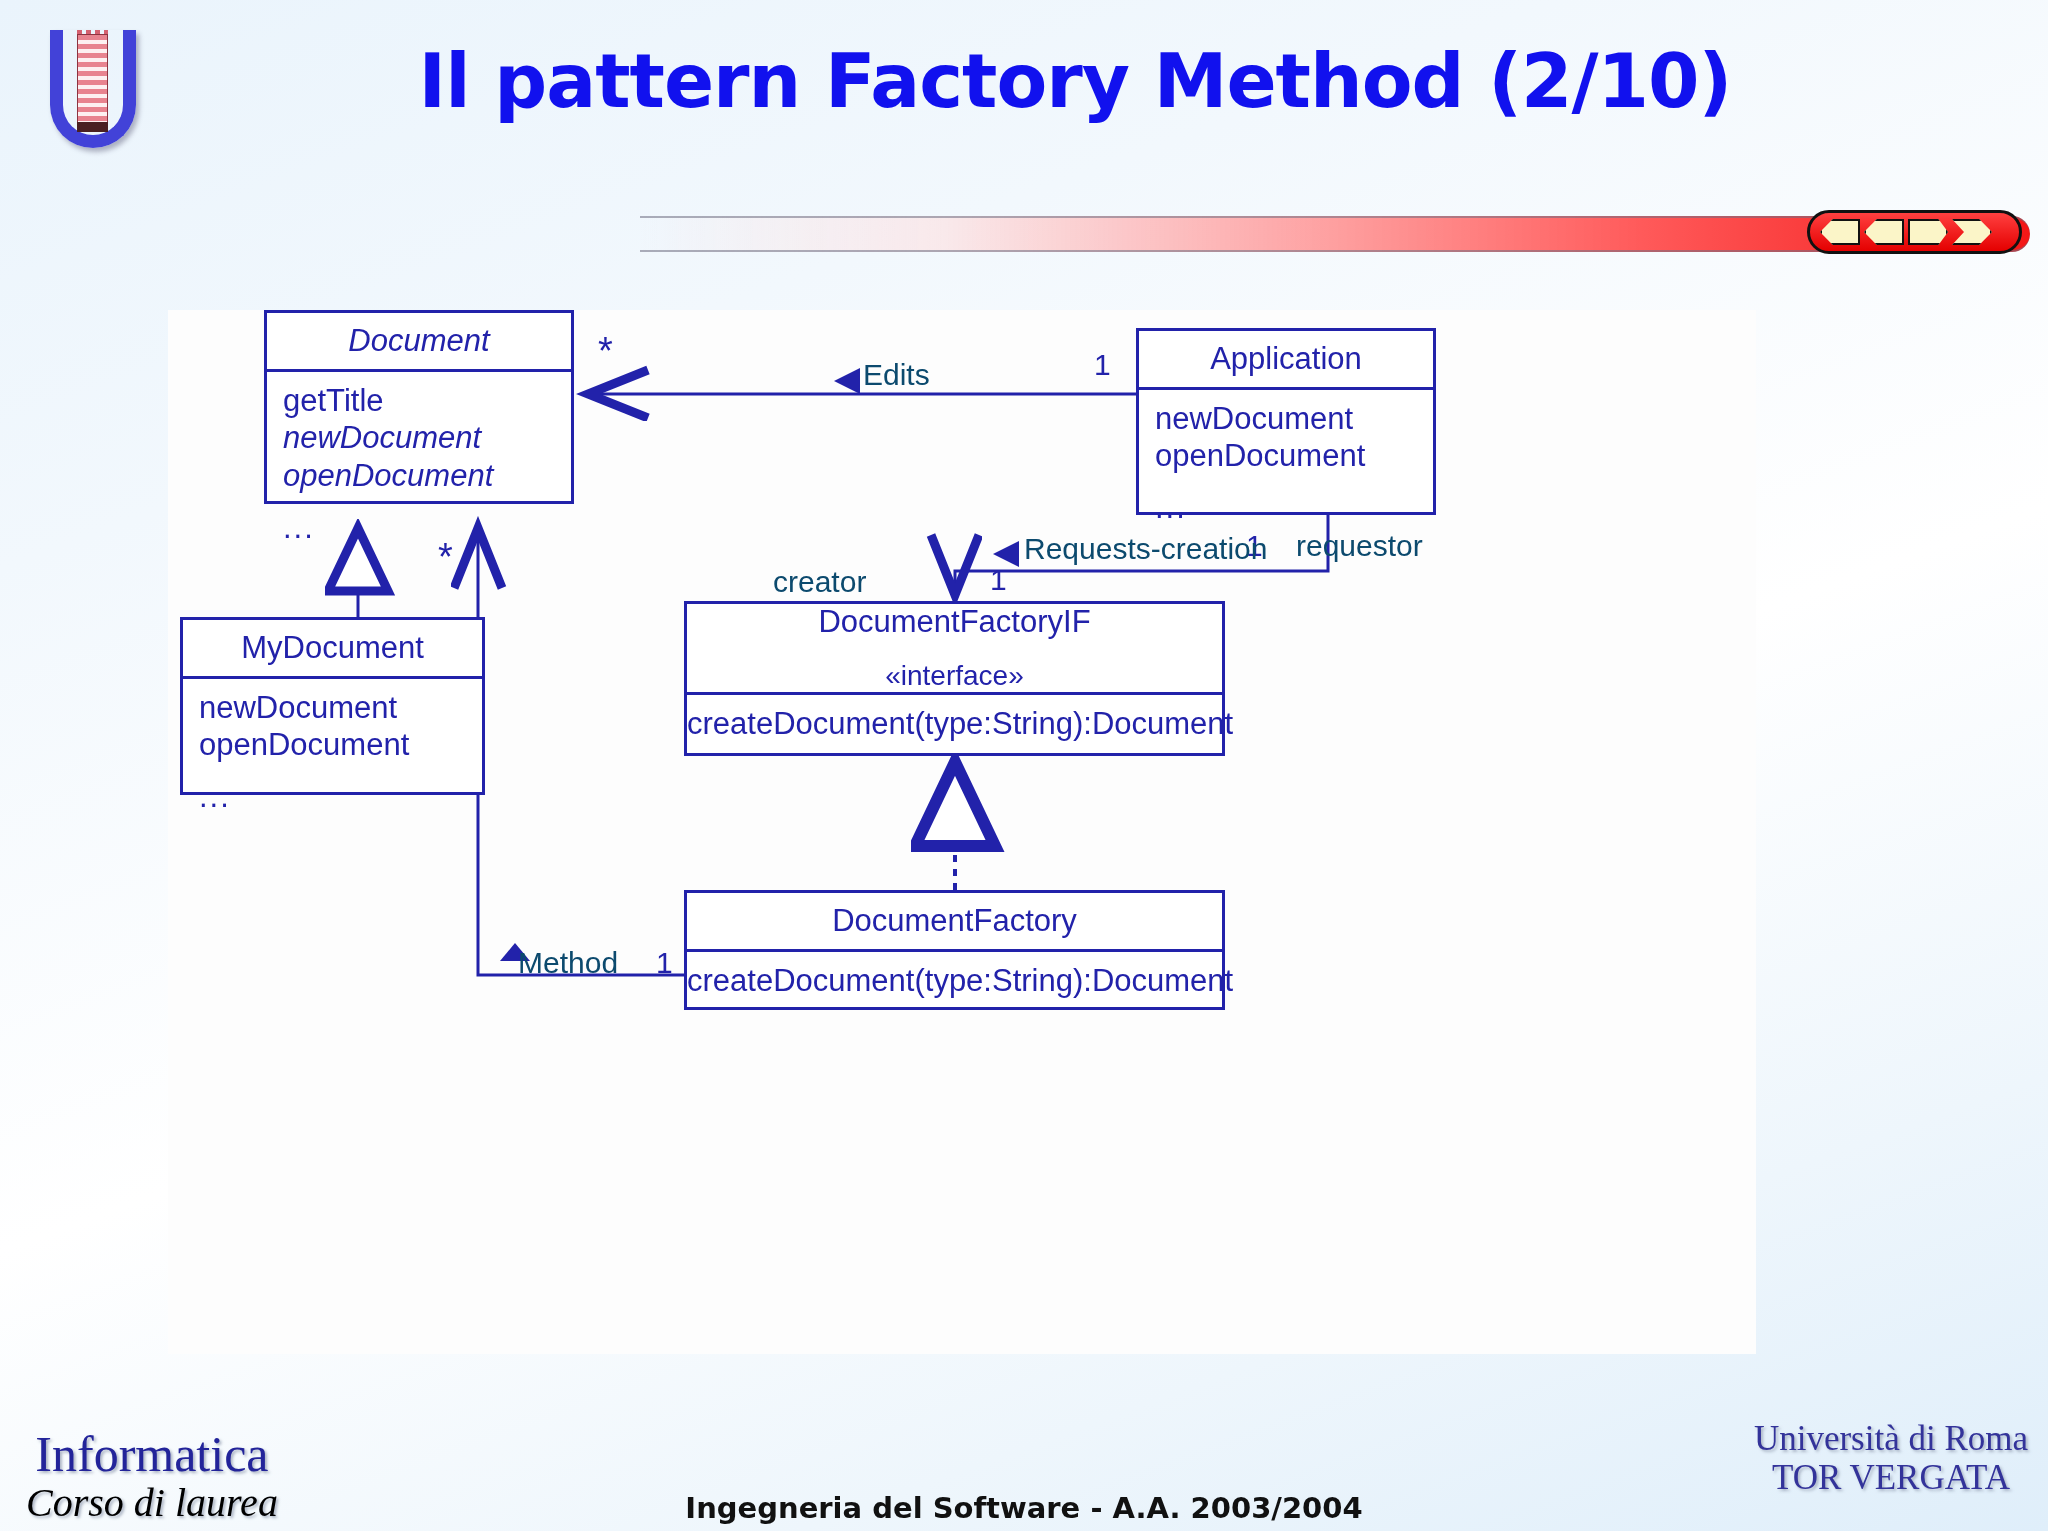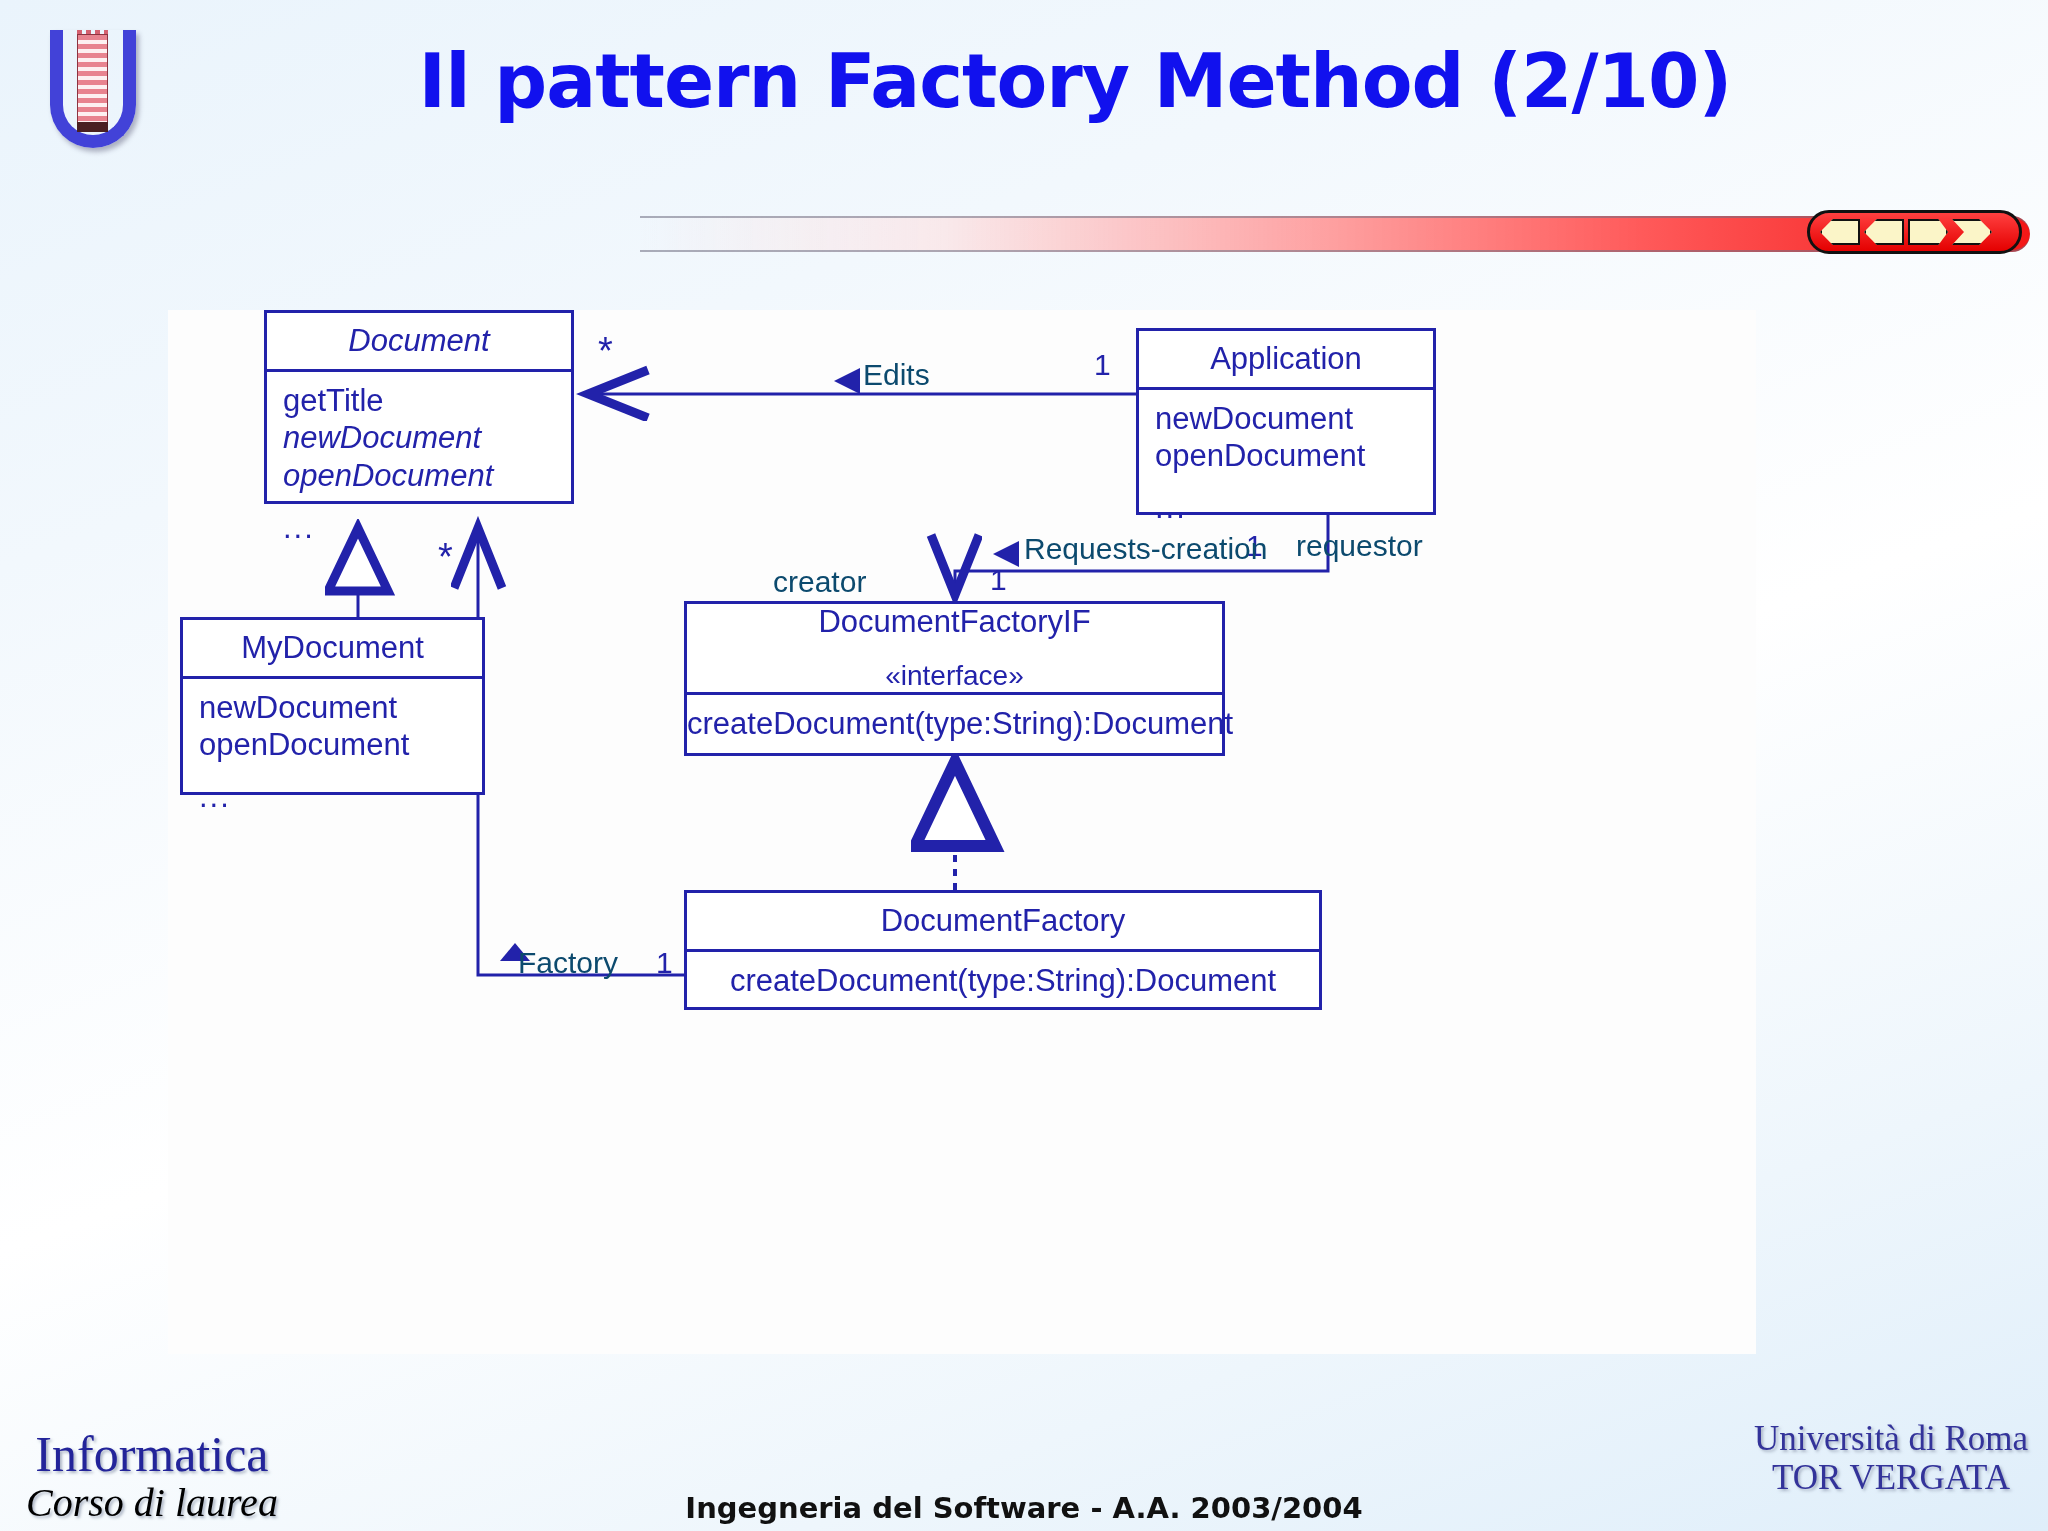--- a/index.html
+++ b/index.html
@@ -162,21 +162,21 @@
   .uml-ops .op.abstract { font-style: italic; }
   .uml-ops .op { display: block; }
   .uml-ops .op.dots { letter-spacing: 2px; padding-top: 14px; }
   .uml-ops.centered { text-align: center; padding-left: 0; }
 
   
   #class-document      { left: 96px;  top: 0px;   width: 310px; height: 194px; }
   #class-application   { left: 968px; top: 18px;  width: 300px; height: 187px; }
   #class-mydocument    { left: 12px;  top: 307px; width: 305px; height: 178px; }
   #class-factory-if    { left: 516px; top: 291px; width: 541px; height: 155px; }
-  #class-factory       { left: 516px; top: 580px; width: 638px; height: 120px; }
+  #class-factory       { left: 516px; top: 580px; width: 541px; height: 120px; }
 
   
   #uml-lines {
     position: absolute;
     left: 0; top: 0;
     width: 1588px; height: 1044px;
     pointer-events: none;
   }
 
   .edge-label {
@@ -352,21 +352,21 @@
   <div class="mult" style="left:1078px; top:219px;">1</div>
   <div class="edge-label" style="left:1128px; top:219px;">requestor</div>
 
   <div class="edge-label" style="left:856px; top:222px;">Requests-creation</div>
 
   <div class="edge-label" style="left:605px; top:255px;">creator</div>
   <div class="mult" style="left:822px; top:253px;">1</div>
 
   <div class="mult star" style="left:270px; top:228px;">*</div>
 
-  <div class="edge-label" style="left:350px; top:636px;">Factory</div>
+  <div class="edge-label" style="left:350px; top:636px;">Method</div>
   <div class="mult" style="left:488px; top:636px;">1</div>
 </div>
 
 <div id="footer-left">
   <div id="footer-informatica">Informatica</div>
   <div id="footer-corso">Corso di laurea</div>
 </div>
 
 <div id="footer-center">Ingegneria del Software -  A.A. 2003/2004</div>
 

